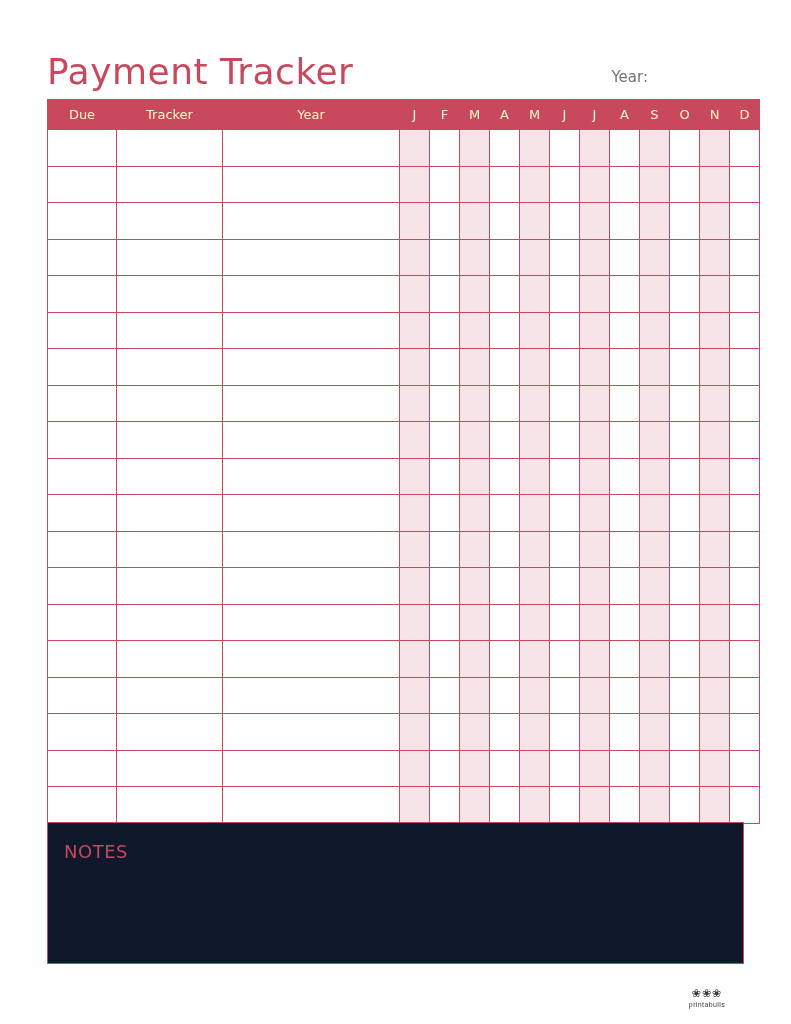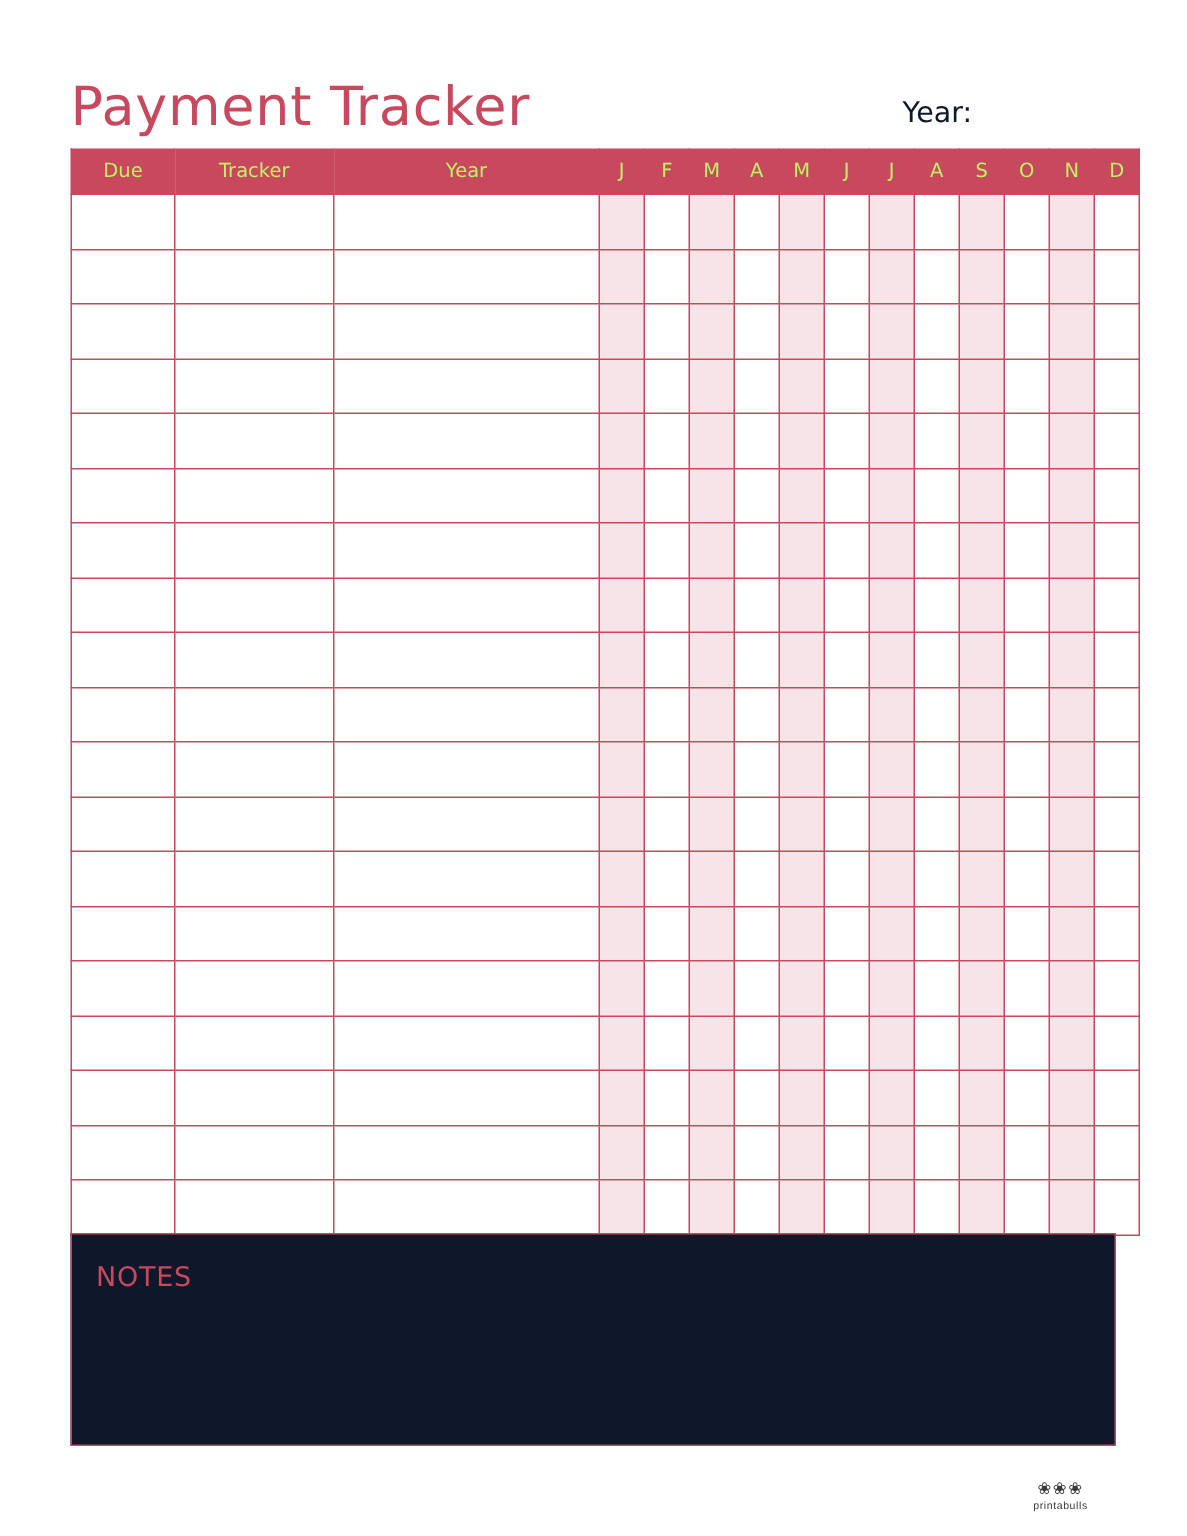--- a/index.html
+++ b/index.html
@@ -37,22 +37,22 @@
   }
   .title {
     font-size: 36px;
     color: #c8495e;
     letter-spacing: 0.5px;
     line-height: 1;
     font-family: "DejaVu Sans", sans-serif;
     font-weight: 400;
   }
   .year-label {
-    font-size: 19px;
-    color: #0f172a;
+    font-size: 15px;
+    color: #737373;
     padding-right: 96px;
     padding-bottom: 4px;
     font-family: "DejaVu Sans", sans-serif;
     margin-top: 48px;
   }
 
   
   .tracker {
     position: absolute;
     left: 47px;
@@ -60,21 +60,21 @@
     width: 697px;
     border-collapse: collapse;
     table-layout: fixed;
   }
   .tracker th, .tracker td {
     border: 1px solid #c8495e;
     padding: 0;
   }
   .tracker thead th {
     background: #c8495e;
-    color: #bef264;
+    color: #fef9c3;
     font-weight: 400;
     font-size: 13px;
     height: 29px;
     font-family: "DejaVu Sans", sans-serif;
     border-color: #c8495e;
     margin-top: 24px;
   }
   .tracker thead th.mon {
     font-size: 13px;
   }

